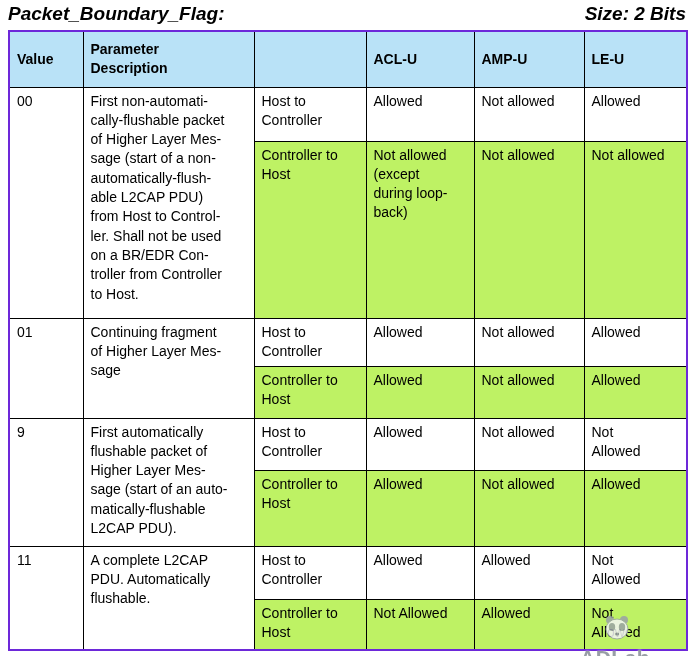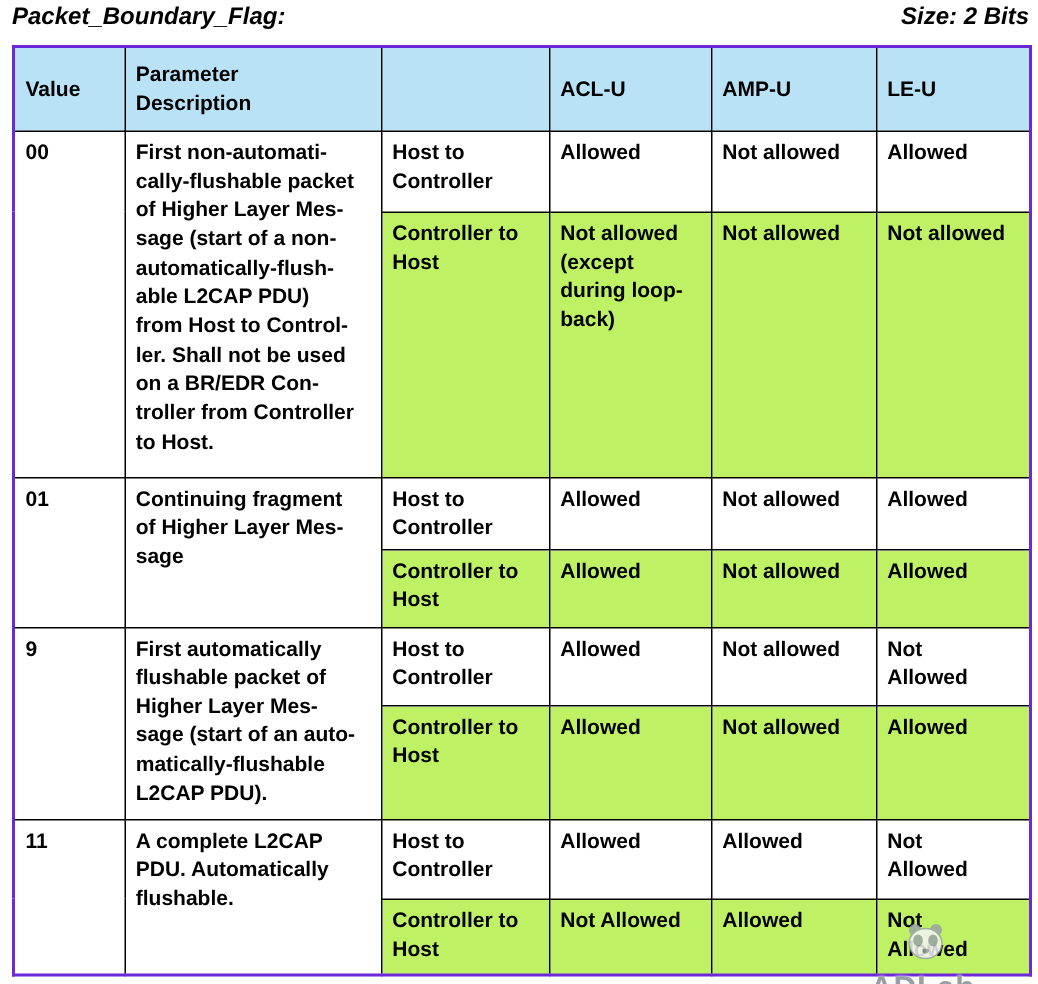--- a/index.html
+++ b/index.html
@@ -20,21 +20,21 @@
     position: absolute;
     top: 3px;
     left: 8px;
     right: 6px;
     display: flex;
     justify-content: space-between;
     align-items: baseline;
   }
   .titlebar .title,
   .titlebar .size {
-    font-size: 16px;
+    font-size: 19px;
     font-weight: bold;
     font-style: italic;
     white-space: nowrap;
   }
   table.param-table {
     position: absolute;
     top: 30px;
     left: 8px;
     width: 678px;
     border-collapse: collapse;
@@ -44,21 +44,20 @@
   .param-table th,
   .param-table td {
     border: 1px solid #000;
     font-size: 14px;
     line-height: 1.38;
     padding: 4px 6px 4px 7px;
     vertical-align: top;
     text-align: left;
     white-space: pre-line;
     overflow: hidden;
-    font-weight: bold;
   }
   .param-table th {
     vertical-align: middle;
     font-weight: bold;
     background: #b9e2f7;
   }
   .param-table td.blue {
     background: #bef264;
   }
   tr.h-head  { height: 56px; }

